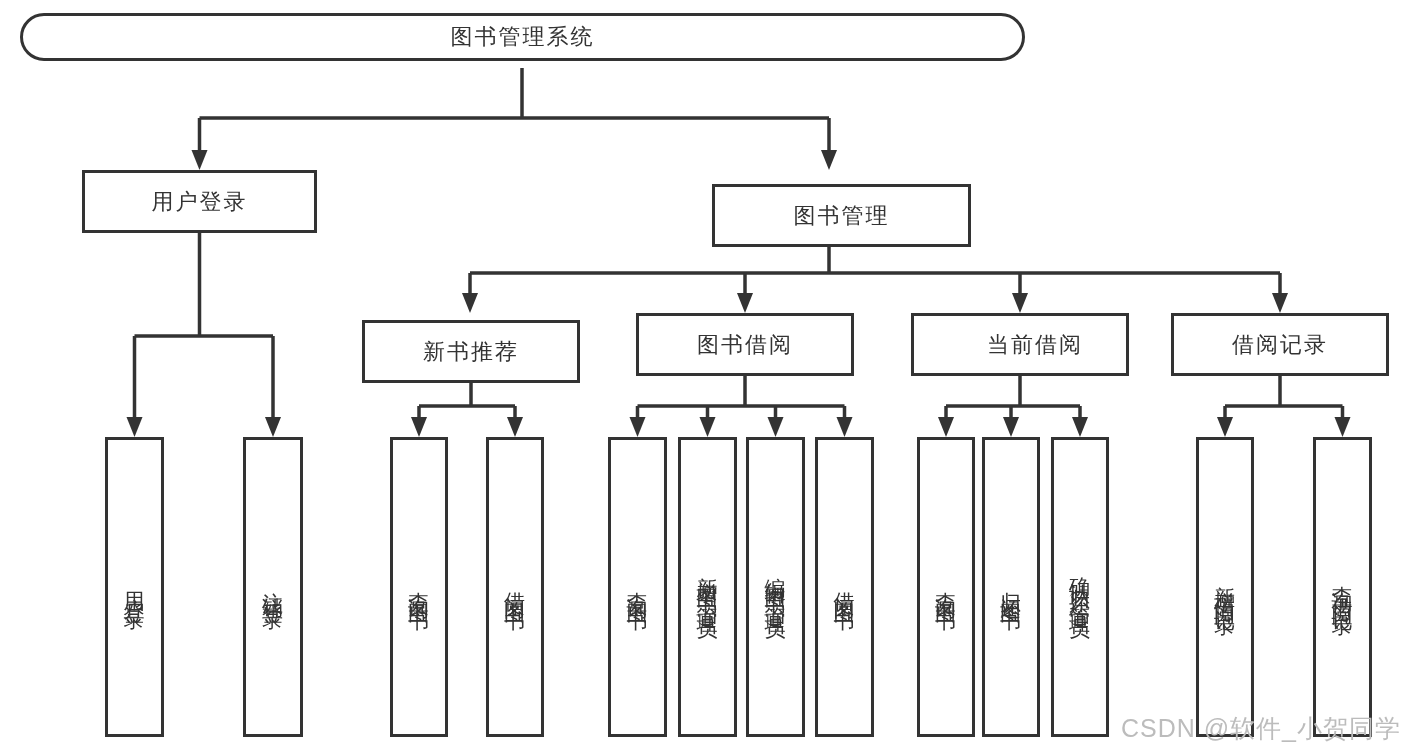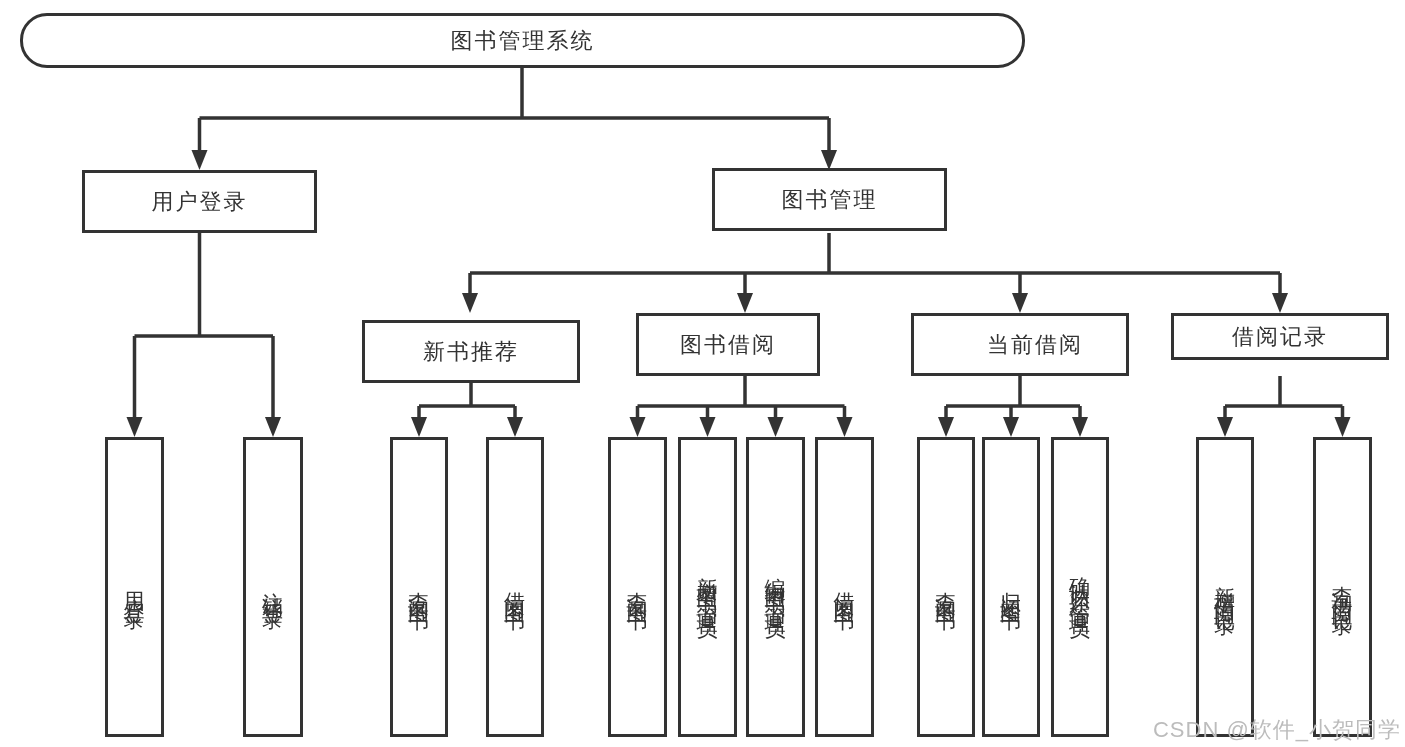--- a/index.html
+++ b/index.html
@@ -37,46 +37,46 @@
   }
   .vbox {
     writing-mode: vertical-rl;
     font-size: 21px;
     letter-spacing: 6px;
     line-height: 1;
     top: 437px;
     height: 300px;
   }
   
-  #n-root   { left: 20px;   top: 13px;  width: 1005px; height: 55px; border-radius: 27px; }
+  #n-root   { left: 20px;   top: 13px;  width: 1005px; height: 48px; border-radius: 27px; }
   #n-login  { left: 82px;   top: 170px; width: 235px;  height: 63px; }
-  #n-mgmt   { left: 712px;  top: 168px; width: 235px;  height: 63px; }
+  #n-mgmt   { left: 712px;  top: 184px; width: 259px;  height: 63px; }
   #n-newbk  { left: 362px;  top: 320px; width: 218px;  height: 63px; }
-  #n-borrow { left: 636px;  top: 313px; width: 184px;  height: 63px; }
+  #n-borrow { left: 636px;  top: 313px; width: 218px;  height: 63px; }
   #n-cur    { left: 911px;  top: 313px; width: 218px;  height: 63px; padding-left: 30px; }
-  #n-rec    { left: 1171px; top: 313px; width: 218px;  height: 47px; }
+  #n-rec    { left: 1171px; top: 313px; width: 218px;  height: 63px; }
   
   #l-g1a { left: 105px;  width: 59px; }
   #l-g1b { left: 243px;  width: 60px; }
   #l-g2a { left: 390px;  width: 58px; }
   #l-g2b { left: 486px;  width: 58px; }
   #l-g3a { left: 608px;  width: 59px; }
   #l-g3b { left: 678px;  width: 59px; }
   #l-g3c { left: 746px;  width: 59px; }
   #l-g3d { left: 815px;  width: 59px; }
   #l-g4a { left: 917px;  width: 58px; }
   #l-g4b { left: 982px;  width: 58px; }
   #l-g4c { left: 1051px; width: 58px; }
   #l-g5a { left: 1196px; width: 58px; }
   #l-g5b { left: 1313px; width: 59px; }
   #watermark {
     position: absolute;
     right: 4px;
     bottom: 2px;
-    font-size: 22px;
+    font-size: 25px;
     color: #bcbcbc;
     letter-spacing: 1px;
     white-space: nowrap;
   }
 </style>
 </head>
 <body>
 
 <div id="stage">
 

